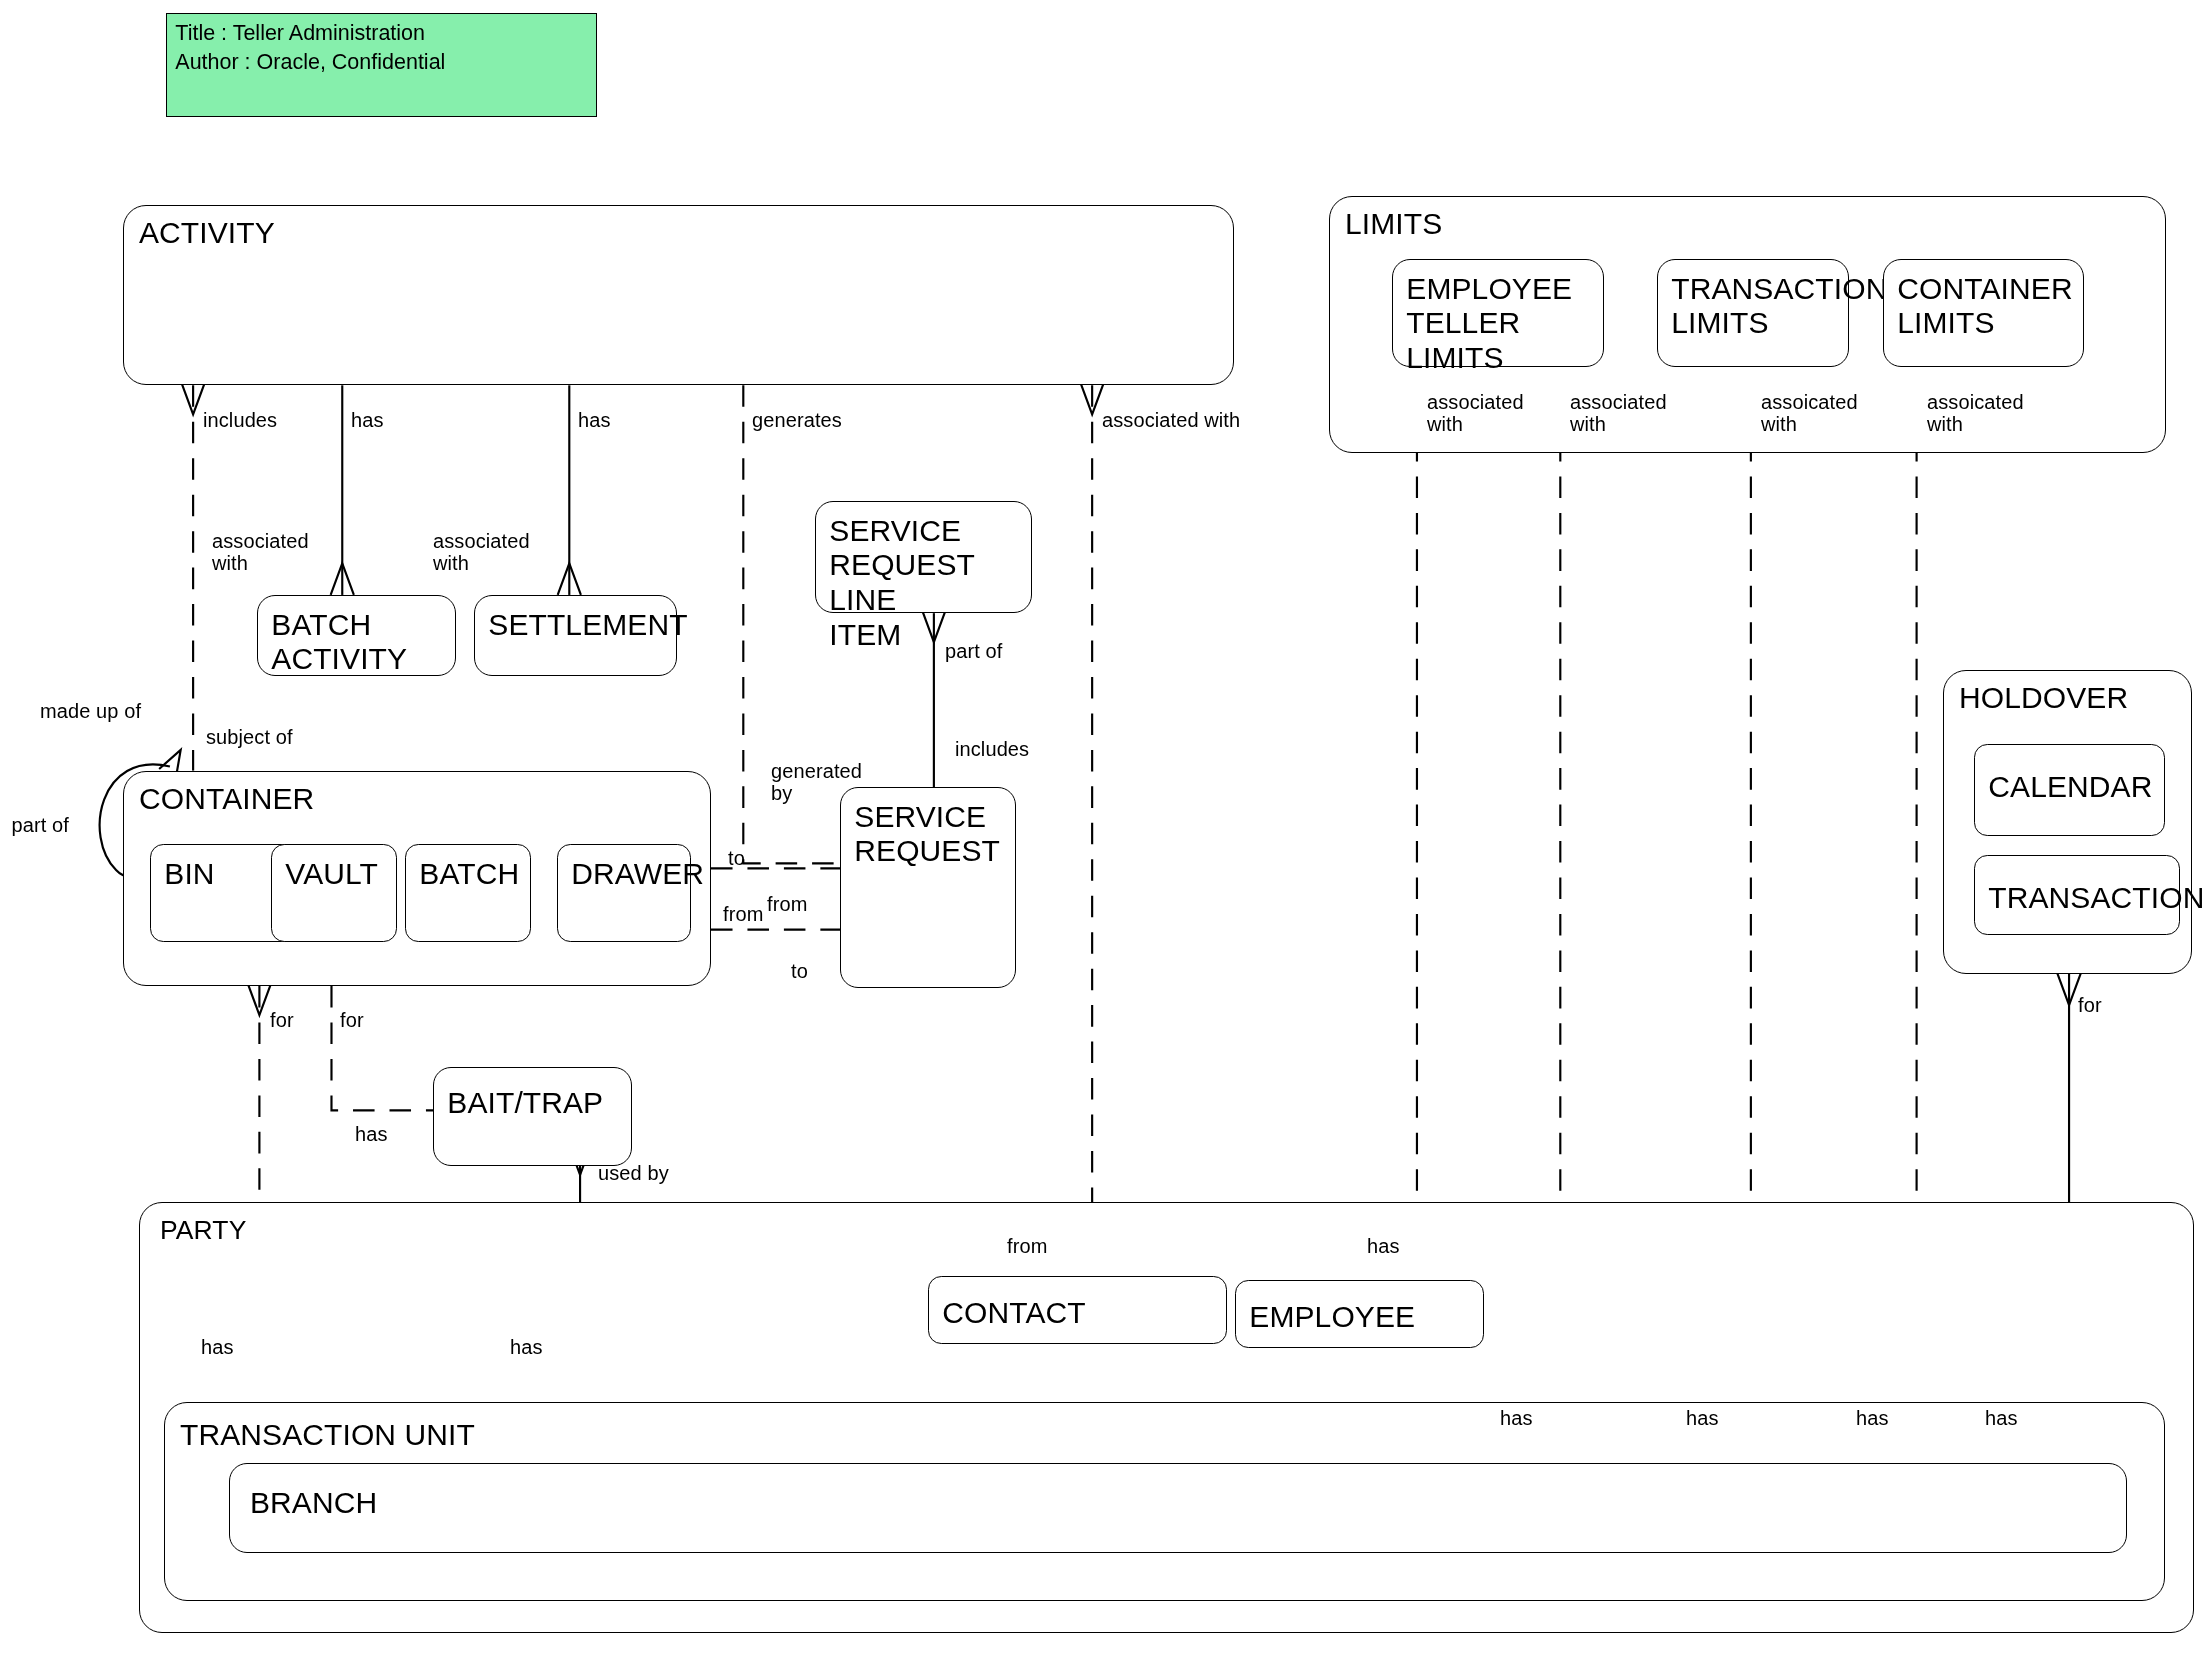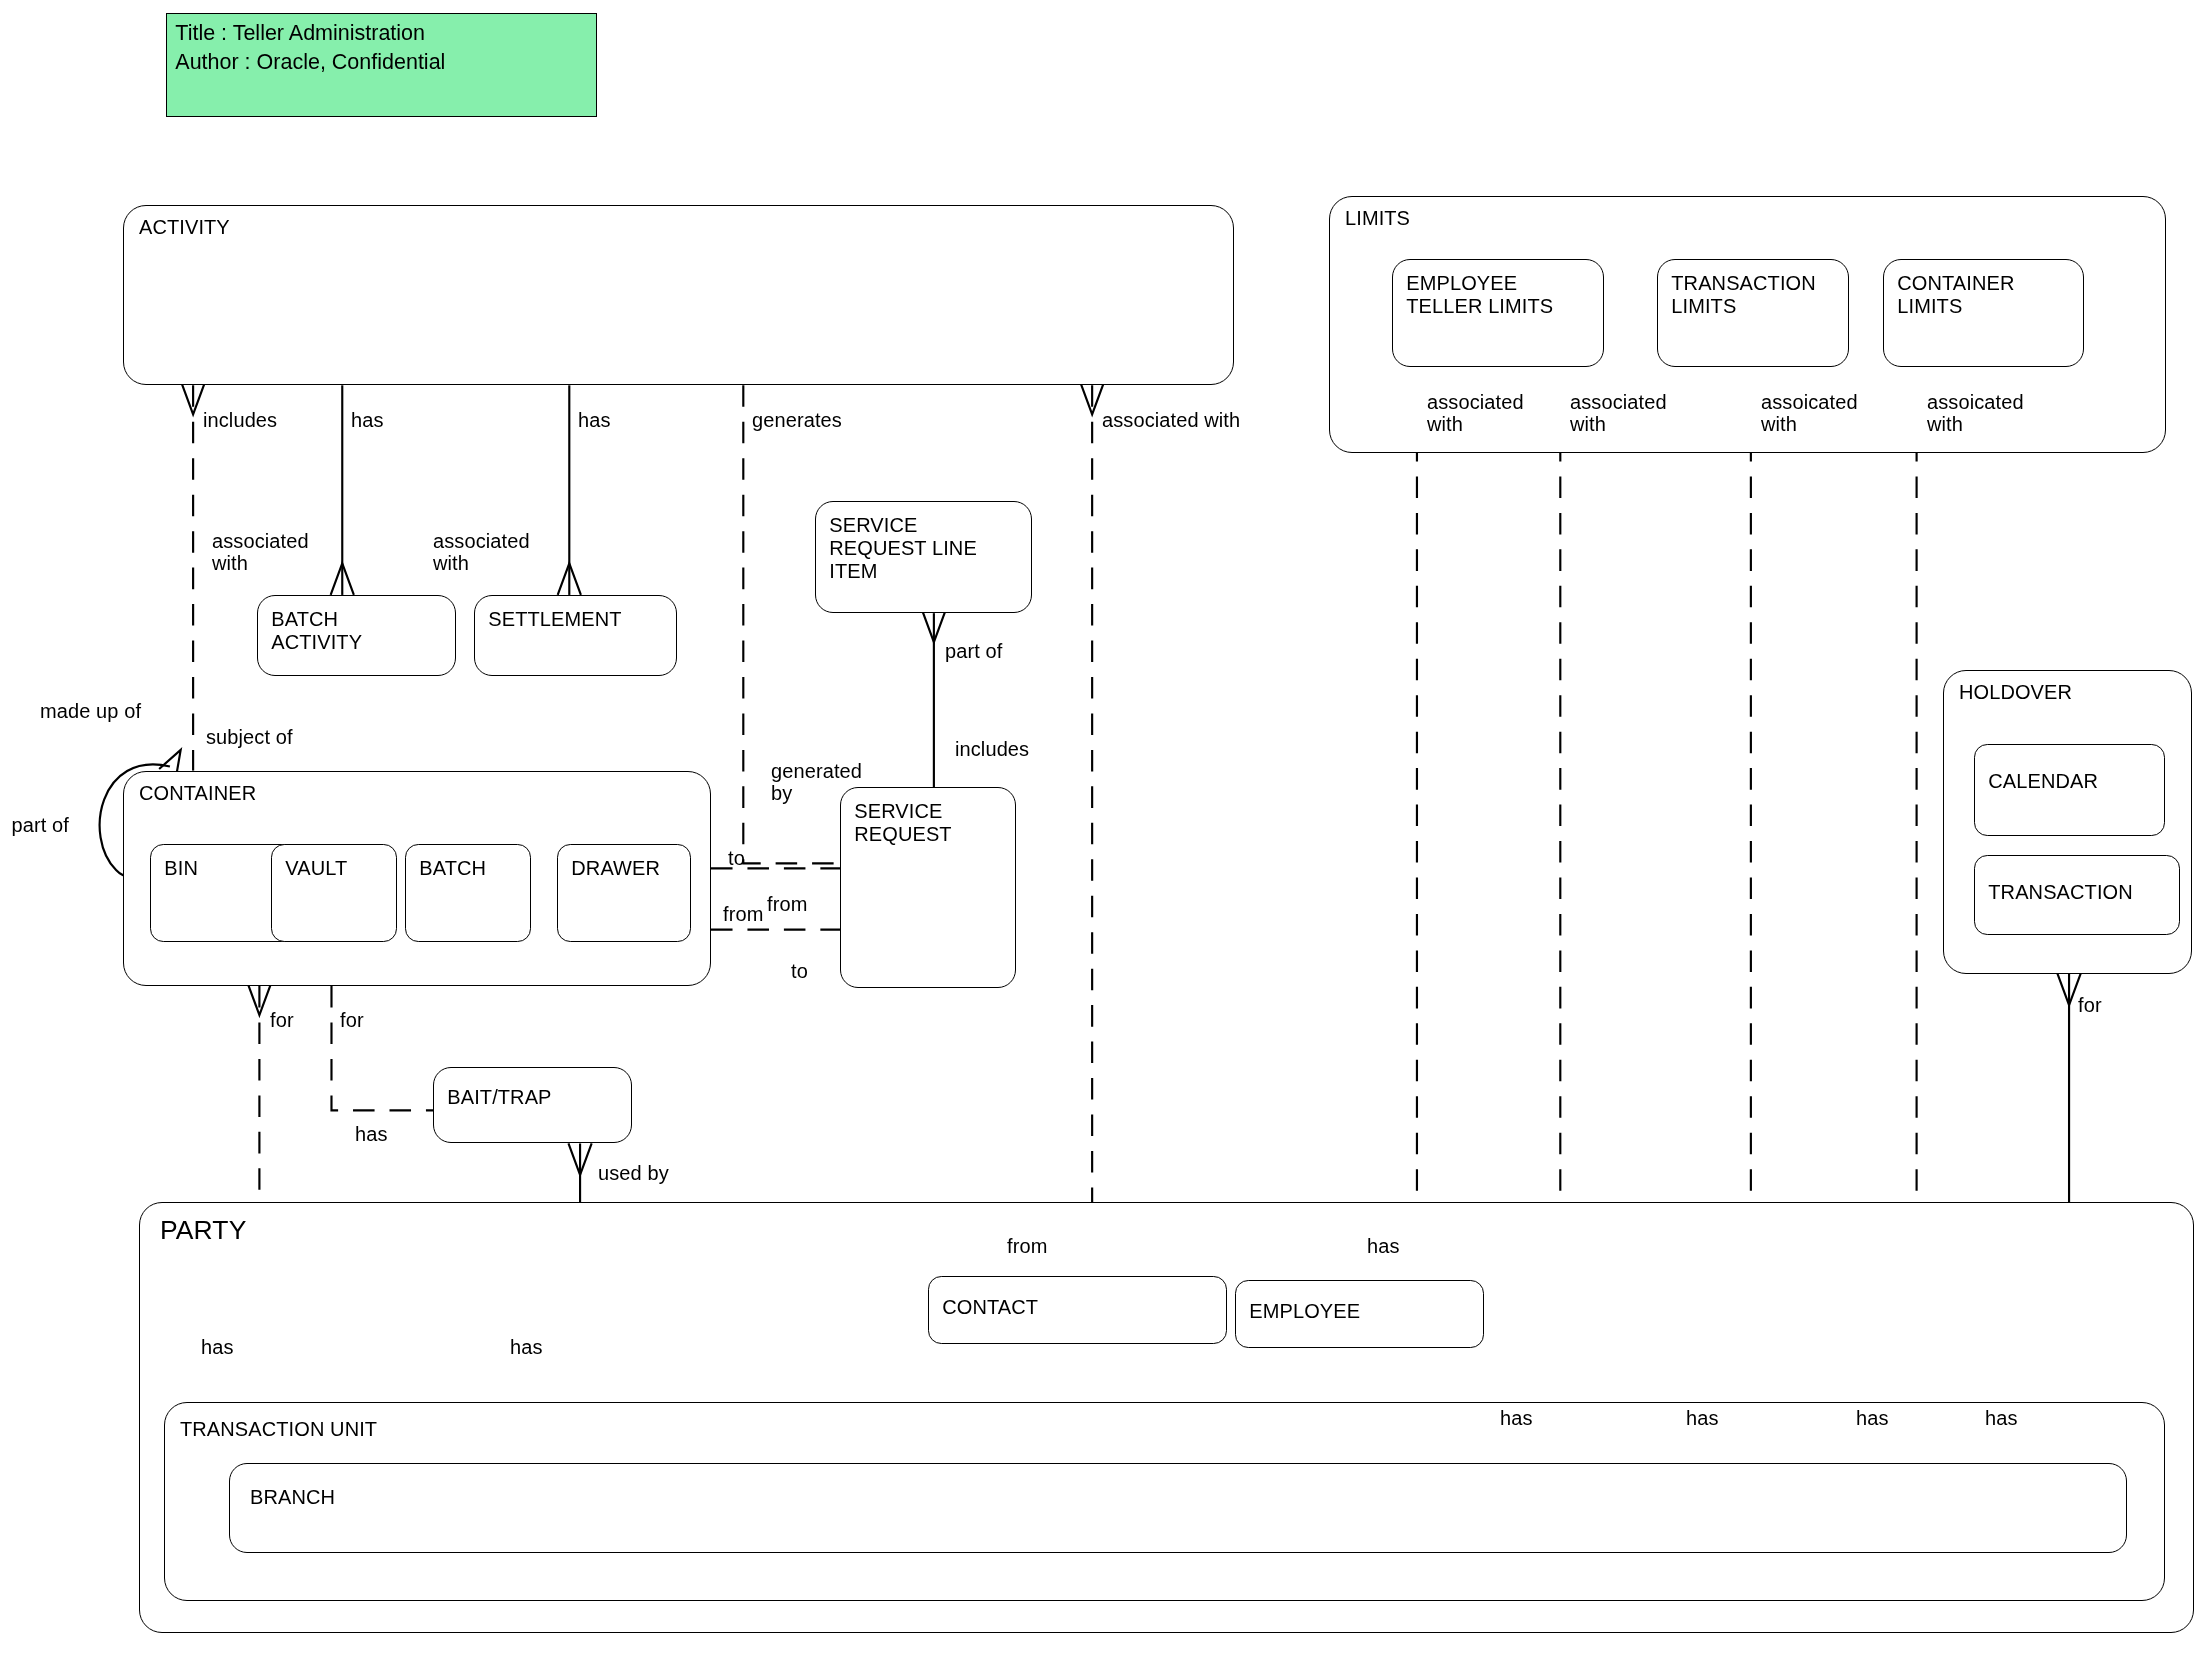--- a/index.html
+++ b/index.html
@@ -12,21 +12,21 @@
   #stage{position:relative;width:2205px;height:1663px;}
   svg{position:absolute;top:0;left:0;width:2205px;height:1663px;}
 
   
   .ent{ position:absolute; box-sizing:border-box;
         border:1.7px solid #000; background:#fff; }
   .ent.r-sm{ border-radius:13.3px; }
   .ent.r-md{ border-radius:18px; }
   .ent.r-lg{ border-radius:23px; }
 
-  .ent-title{ position:absolute; font-size:20px; line-height:1.16;
+  .ent-title{ position:absolute; font-size:30px; line-height:1.16;
               white-space:pre-line; letter-spacing:0.1px; }
   .t-tl{ top:10px; left:15px; }          
   .t-in{ top:11.6px; left:13.3px; }
 
   .rel{ position:absolute; font-size:20px; line-height:1.12;
         white-space:pre-line; letter-spacing:0.1px; }
 
   .titleblock{ position:absolute; box-sizing:border-box;
                border:1.7px solid #000; background:#86efac; }
   .titleblock .tb-line{ position:absolute; font-size:21.5px; line-height:1.18; white-space:pre-line; }
@@ -137,21 +137,21 @@
   <div class="ent r-sm" style="left:271px;top:844px;width:126px;height:98px;">
     <div class="ent-title t-in">VAULT</div>
   </div>
   <div class="ent r-sm" style="left:405px;top:844px;width:126px;height:98px;">
     <div class="ent-title t-in">BATCH</div>
   </div>
   <div class="ent r-sm" style="left:557px;top:844px;width:134px;height:98px;">
     <div class="ent-title t-in">DRAWER</div>
   </div>
 
-  <div class="ent r-md" style="left:433px;top:1067px;width:199px;height:76px;padding-left:6px;">
+  <div class="ent r-md" style="left:433px;top:1067px;width:199px;height:99px;padding-left:6px;">
     <div class="ent-title t-in" style="top:18px;">BAIT/TRAP</div>
   </div>
 
   <div class="ent r-lg" style="left:1329px;top:196px;width:837px;height:257px;">
     <div class="ent-title t-tl">LIMITS</div>
   </div>
   <div class="ent r-md" style="left:1392px;top:259px;width:212px;height:108px;">
     <div class="ent-title t-in">EMPLOYEE
 TELLER LIMITS</div>
   </div>

